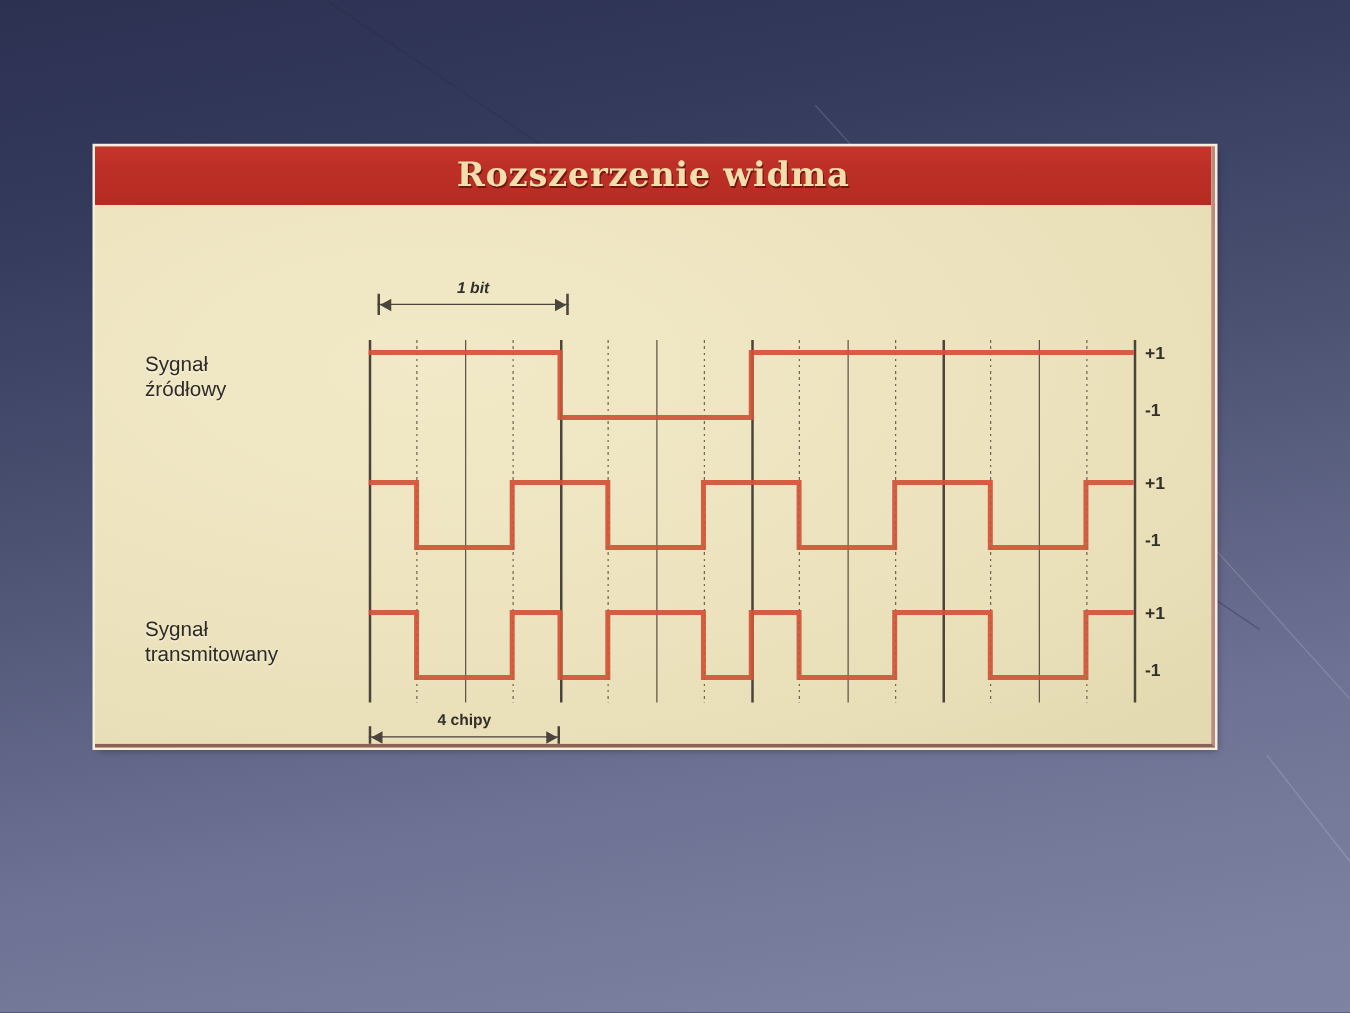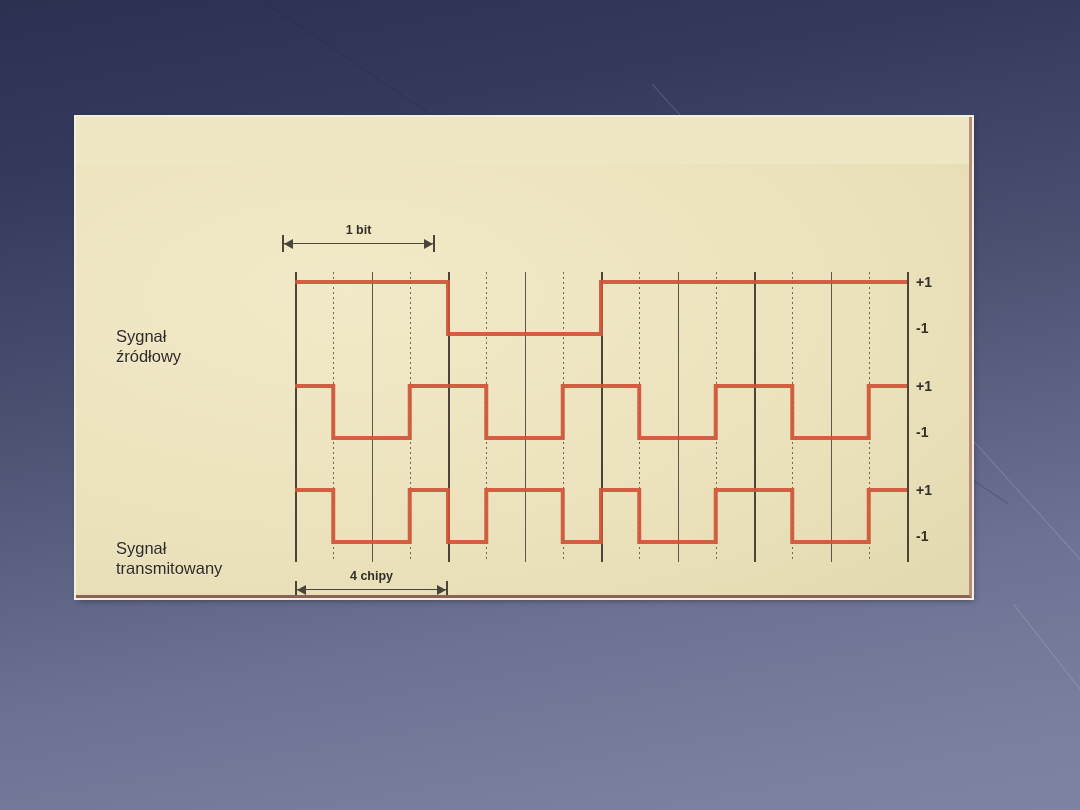--- a/index.html
+++ b/index.html
@@ -86,21 +86,20 @@
 
   
   .row-label {
     position: absolute;
     font-family: "Liberation Sans", sans-serif;
     font-size: 16.5px;
     line-height: 20px;
     color: #2e2b26;
     white-space: pre-line;
     text-shadow: 0 1px 0 rgba(255,255,255,0.4);
-    margin-top: 44px;
   }
   #label-source { left: 40px; top: 118px; }
   #label-code   { left: 40px; top: 228px; }
   #label-tx     { left: 40px; top: 330px; }
 
   
   .axis-val {
     position: absolute;
     font-family: "Liberation Sans", sans-serif;
     font-size: 14px;
@@ -195,34 +194,37 @@
   .measure .mlabel {
     position: absolute;
     top: -3px;
     left: 0; right: 0;
     text-align: center;
     font-family: "Liberation Sans", sans-serif;
     font-size: 12.5px;
     font-weight: bold;
     color: #332f29;
   }
-  #measure-bit   { left: 206px; top: 62px;  width: 159px; }
+  #measure-bit   { left: 226px; top: 62px;  width: 159px; font-style: italic; }
   #measure-chips { left: 219px; top: 408px; width: 159px; }
 </style>
 </head>
 <body>
 
 <div id="slide">
 
   <div class="deco-line dark" style="left:262px; top:0px; width:900px; transform: rotate(34deg);"></div>
   <div class="deco-line" style="left:1080px; top:560px; width:640px; transform: rotate(-132deg);"></div>
   <div class="deco-line" style="left:1014px; top:604px; width:420px; transform: rotate(52deg);"></div>
 
   <div id="figure">
 
+    <div id="banner">
+      <div id="banner-title">Rozszerzenie widma</div>
+    </div>
 
     <div id="paper">
 
       <div class="row-label" id="label-source">Sygnał
 źródłowy</div>
       <div class="row-label" id="label-tx">Sygnał
 transmitowany</div>
 
       <div class="axis-val" style="left:840px; top:110px;">+1</div>
       <div class="axis-val" style="left:840px; top:156px;">-1</div>

